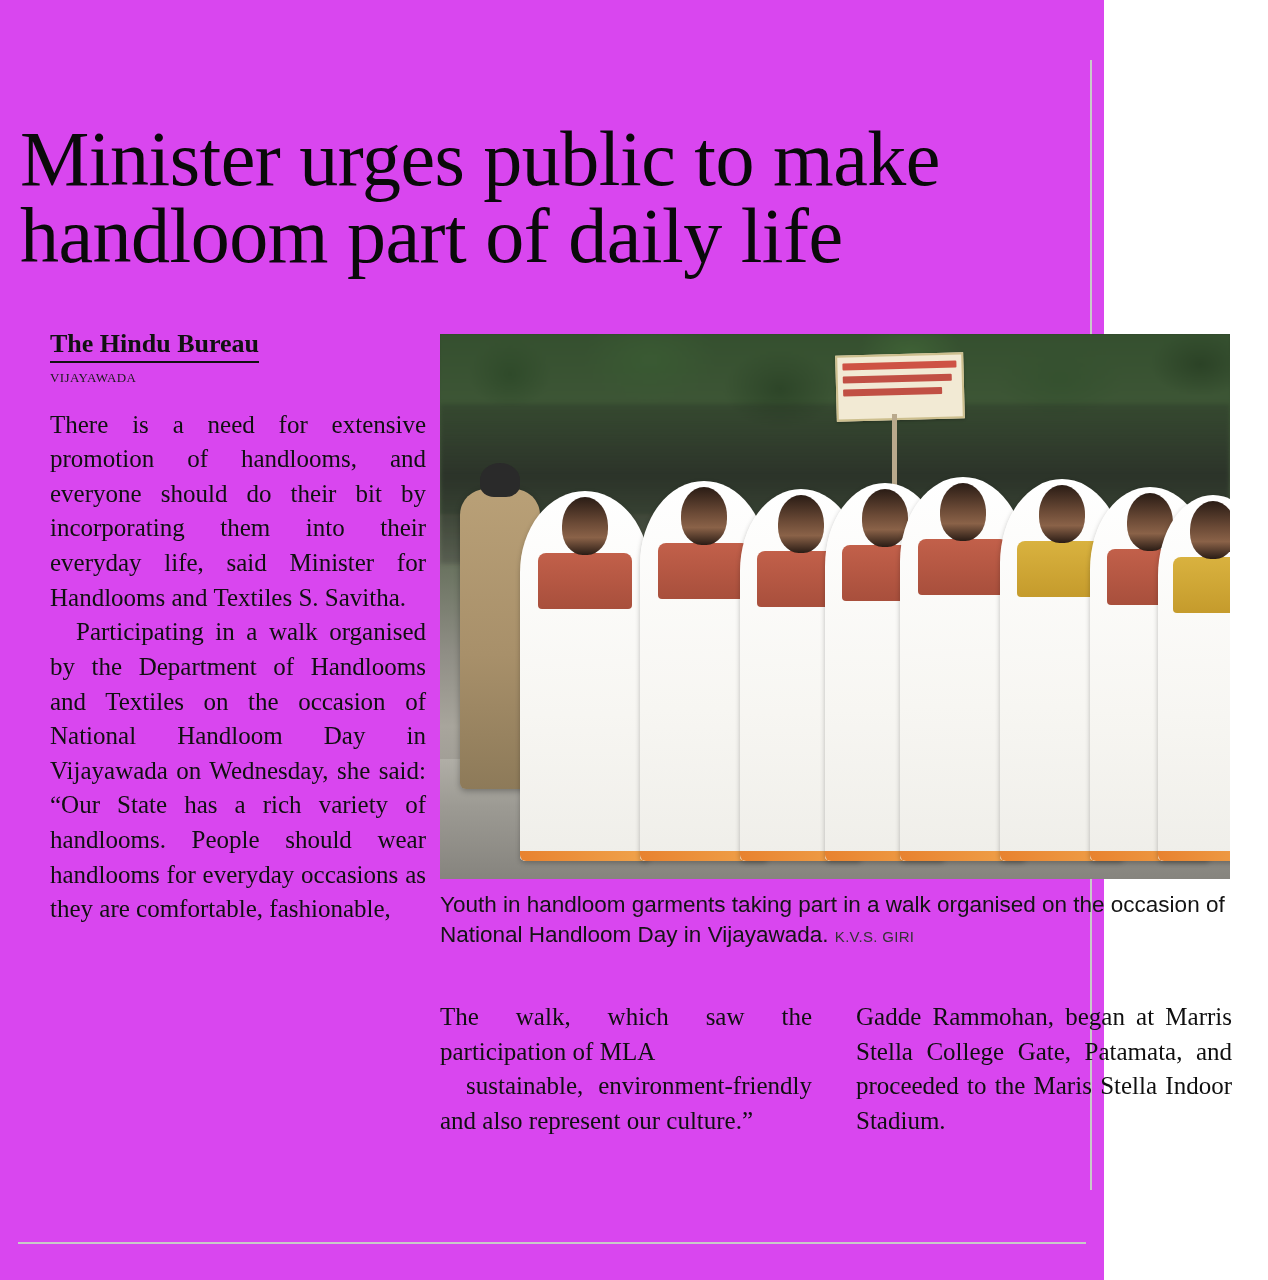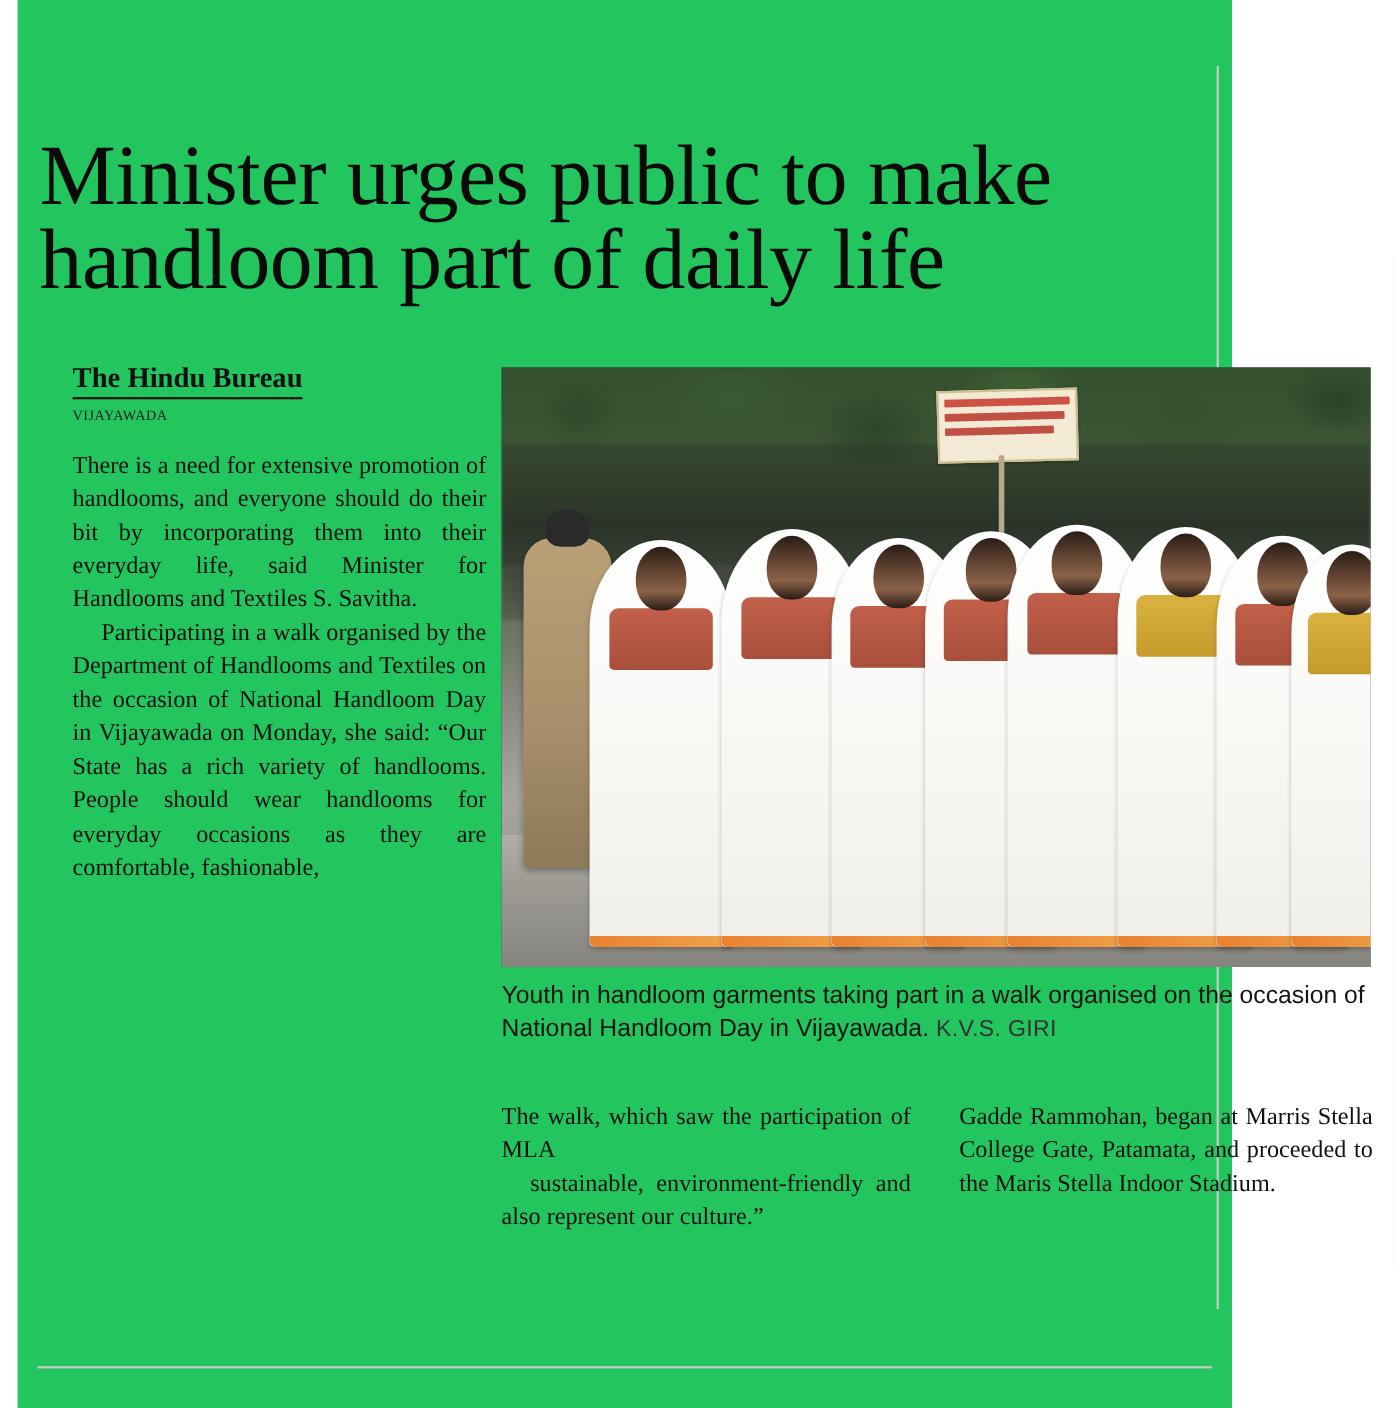--- a/index.html
+++ b/index.html
@@ -11,24 +11,24 @@
     width: 1268px;
     height: 1280px;
     position: relative;
     font-family: "Liberation Serif", serif;
     color: #111111;
     overflow: hidden;
   }
 
   .page {
     position: absolute;
-    left: 16px; top: 0;
+    left: 0; top: 0;
     width: 1104px;
     height: 1280px;
-    background: #22c55e;
+    background: #d946ef;
   }
 
   
   .gutter-rule {
     position: absolute;
     right: 12px;
     top: 60px;
     width: 2px;
     height: 1130px;
     background: #c9c9c9;
@@ -75,21 +75,21 @@
   }
   .dateline {
     font-family: "Liberation Serif", serif;
     font-size: 13px;
     letter-spacing: 0.4px;
     margin-bottom: 22px;
     color: #1a1a1a;
   }
   .body-text {
     font-family: "Liberation Serif", serif;
-    font-size: 22px;
+    font-size: 25px;
     line-height: 1.385;
     text-align: justify;
     color: #101010;
     hyphens: auto;
   }
   .body-text p {
     margin: 0;
   }
   .body-text p + p {
     text-indent: 26px;
@@ -224,21 +224,21 @@
     position: absolute;
     left: 440px;
     top: 890px;
     width: 790px;
     font-family: "Liberation Sans", sans-serif;
     font-size: 22.5px;
     line-height: 1.34;
     color: #141414;
   }
   .credit {
-    font-size: 21px;
+    font-size: 15px;
     letter-spacing: 0.3px;
     color: #333;
   }
 
   
   .col-mid {
     position: absolute;
     left: 440px;
     top: 1000px;
     width: 372px;
@@ -257,21 +257,21 @@
 
   <div class="gutter-rule"></div>
 
   <h1 class="headline">Minister urges public to make handloom part of daily life</h1>
 
   <div class="left-col">
     <div class="byline">The Hindu Bureau</div>
     <div class="dateline">VIJAYAWADA</div>
     <div class="body-text">
       <p>There is a need for extensive promotion of handlooms, and everyone should do their bit by incorporating them into their everyday life, said Minister for Handlooms and Textiles S. Savitha.</p>
-      <p>Participating in a walk organised by the Department of Handlooms and Textiles on the occasion of National Handloom Day in Vijayawada on Monday, she said: “Our State has a rich variety of handlooms. People should wear handlooms for everyday occasions as they are comfortable, fashionable,</p>
+      <p>Participating in a walk organised by the Department of Handlooms and Textiles on the occasion of National Handloom Day in Vijayawada on Wednesday, she said: “Our State has a rich variety of handlooms. People should wear handlooms for everyday occasions as they are comfortable, fashionable,</p>
     </div>
   </div>
 
   <figure class="photo-wrap" style="margin:0;">
     <div class="photo">
       <div class="foliage"></div>
       <div class="crowd-band"></div>
       <div class="road"></div>
 
       <div class="cop"></div>

